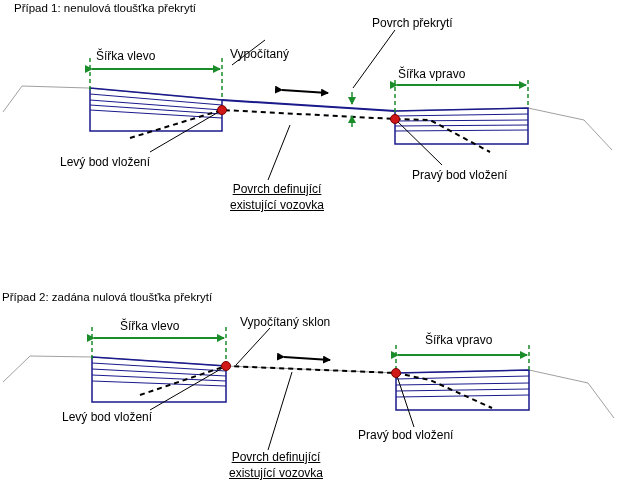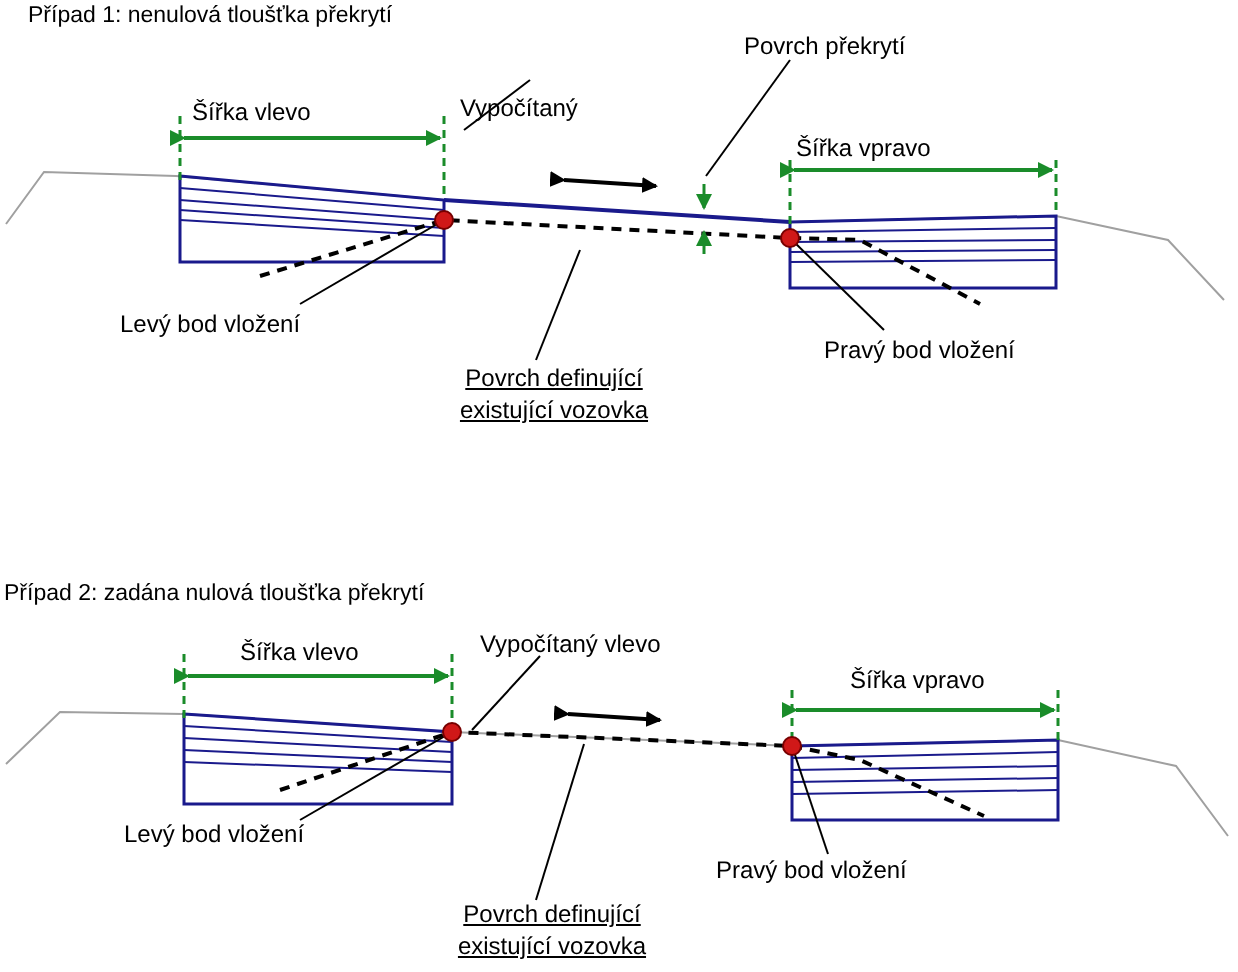--- a/index.html
+++ b/index.html
@@ -106,18 +106,18 @@
 <div class="lbl" style="left:230px;top:47px;text-align:center;">Vypočítaný</div>
 <div class="lbl" style="left:372px;top:16px;">Povrch překrytí</div>
 <div class="lbl" style="left:398px;top:67px;">Šířka vpravo</div>
 <div class="lbl" style="left:60px;top:155px;">Levý bod vložení</div>
 <div class="lbl" style="left:412px;top:168px;">Pravý bod vložení</div>
 <div class="lbl c" style="left:215px;top:182px;width:124px;">Povrch definující</div>
 <div class="lbl c" style="left:215px;top:198px;width:124px;">existující vozovka</div>
 
 <div class="hdr" style="left:2px;top:270px;margin-top:20px;">Případ 2: zadána nulová tloušťka překrytí</div>
 <div class="lbl" style="left:120px;top:319px;">Šířka vlevo</div>
-<div class="lbl" style="left:240px;top:315px;">Vypočítaný vlevo</div>
+<div class="lbl" style="left:240px;top:315px;">Vypočítaný sklon</div>
 <div class="lbl" style="left:425px;top:333px;">Šířka vpravo</div>
 <div class="lbl" style="left:62px;top:410px;">Levý bod vložení</div>
 <div class="lbl" style="left:358px;top:428px;">Pravý bod vložení</div>
 <div class="lbl c" style="left:214px;top:450px;width:124px;">Povrch definující</div>
 <div class="lbl c" style="left:214px;top:466px;width:124px;">existující vozovka</div>
 
 </body></html>

